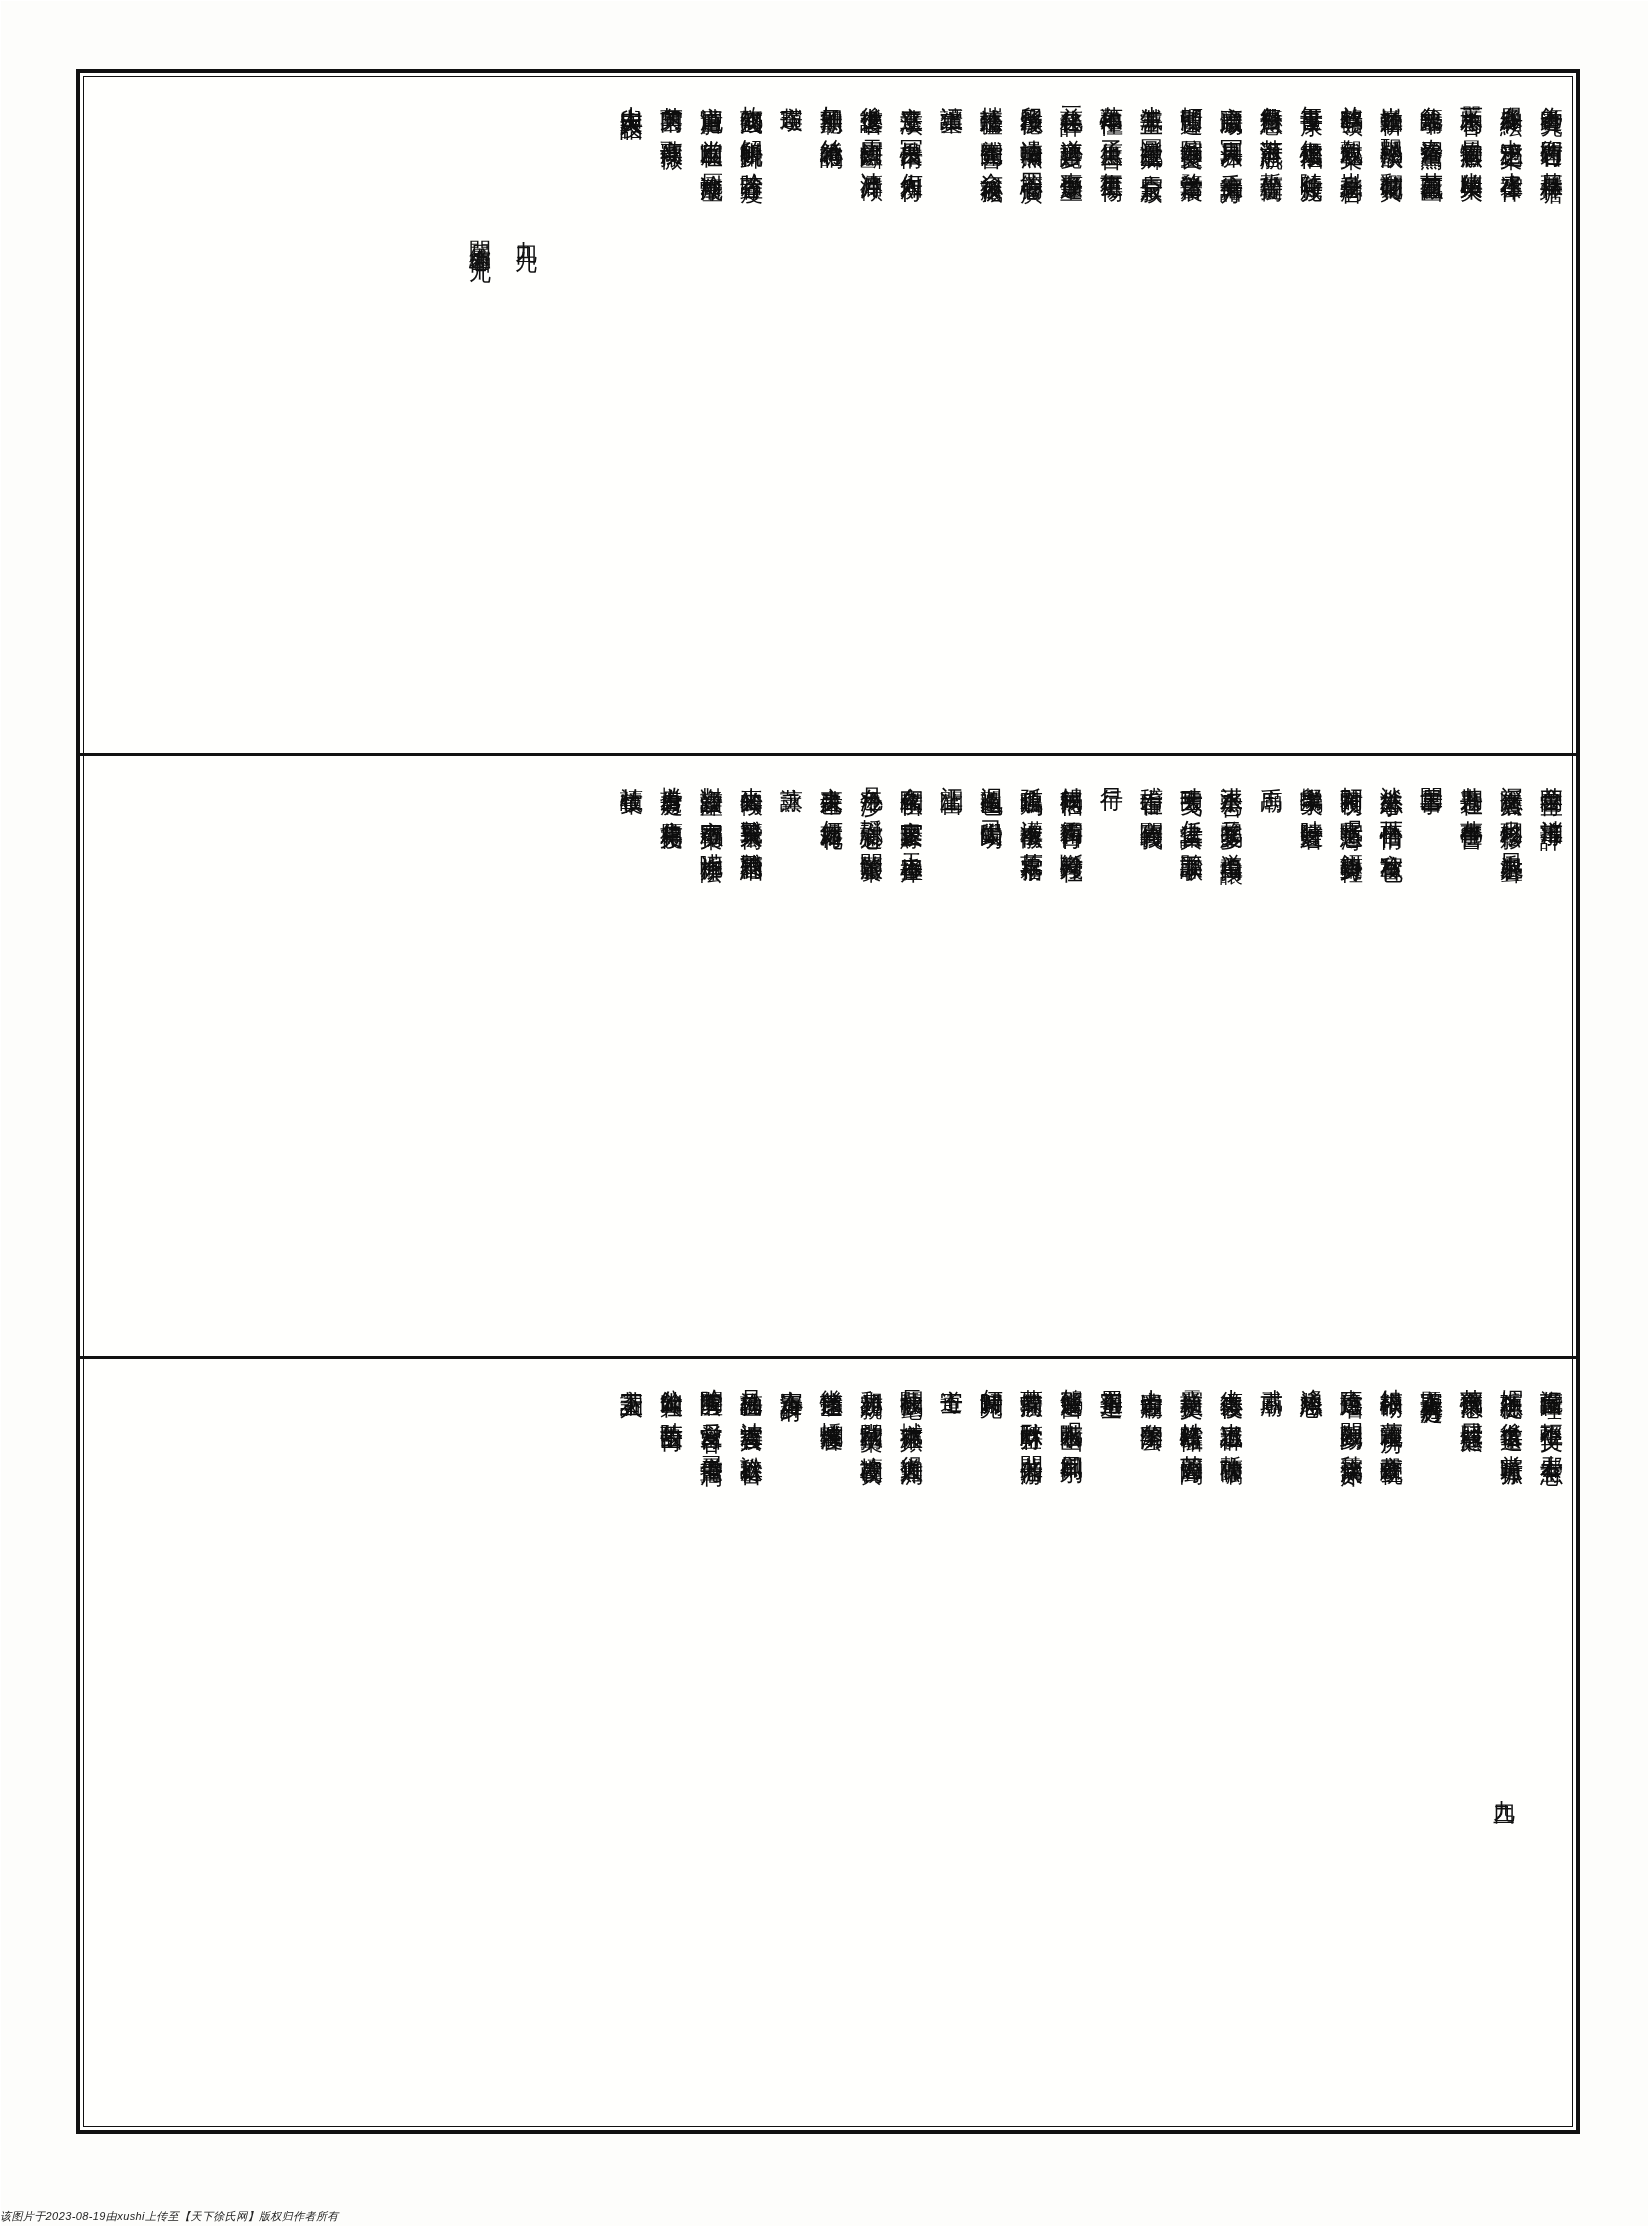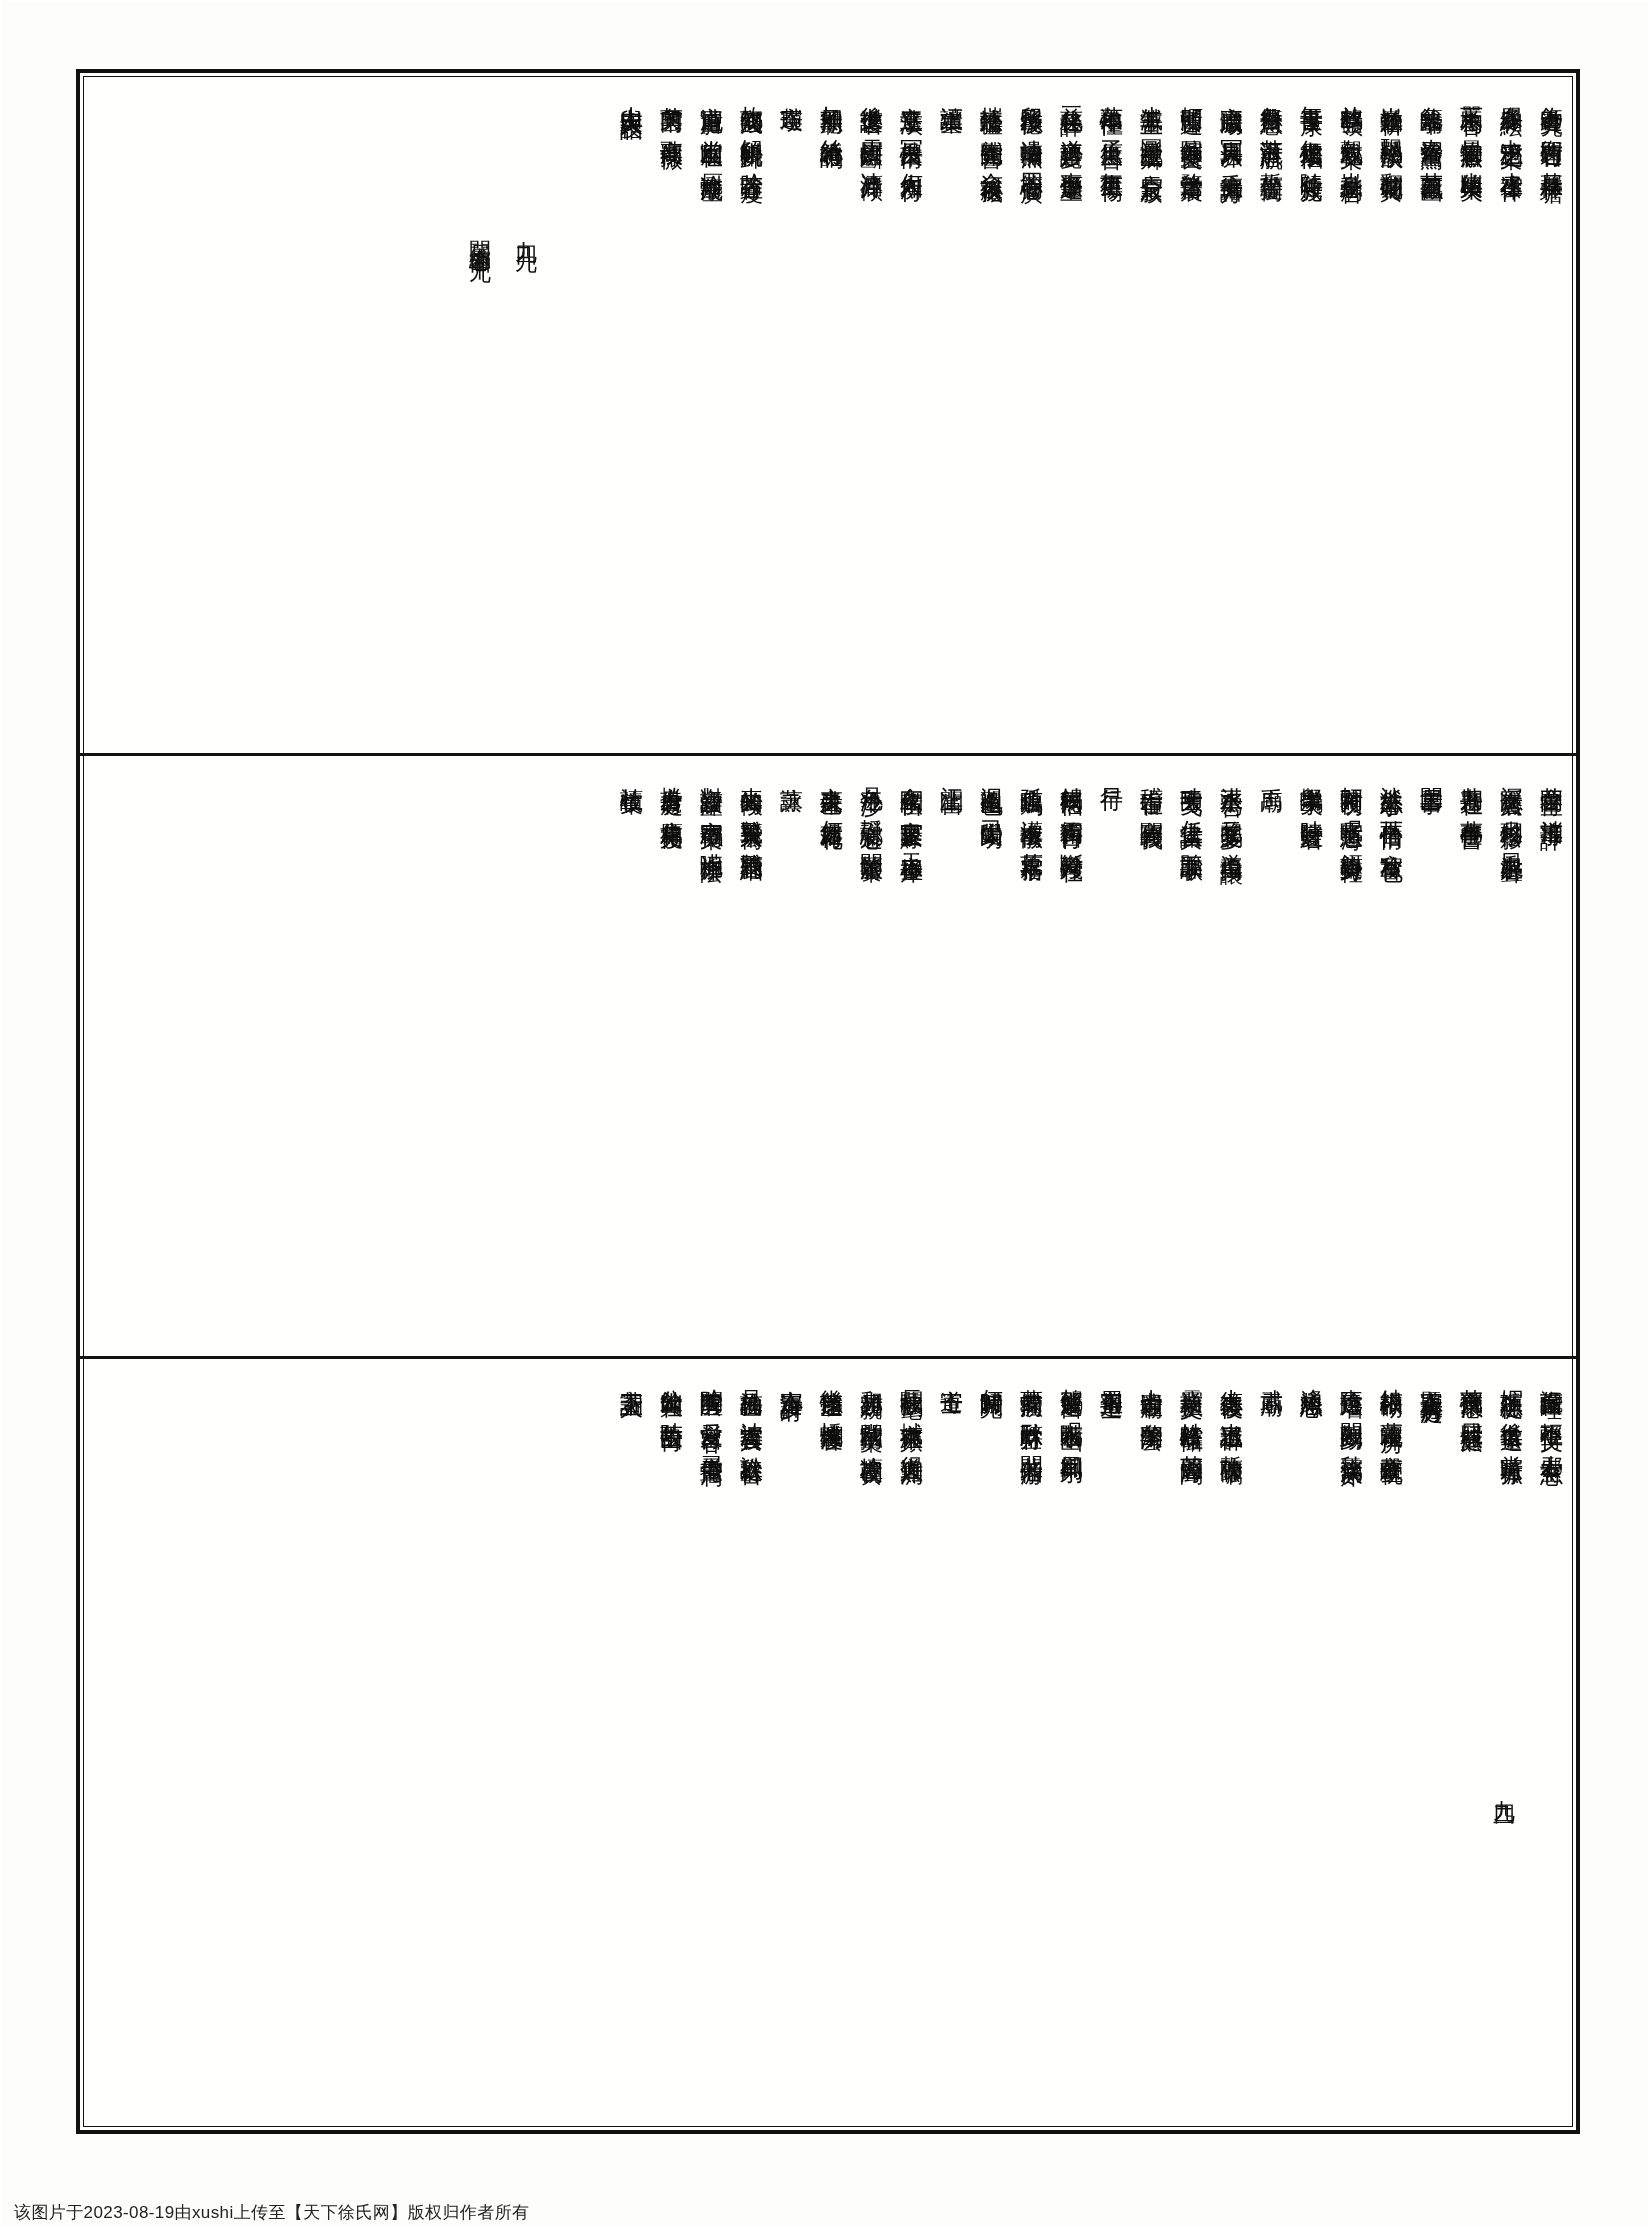--- a/index.html
+++ b/index.html
@@ -19,21 +19,21 @@
   .rule1{top:680px;}
   .rule2{top:1283px;}
 
   
   .cols{position:absolute;top:0;bottom:0;left:0;right:0;display:flex;flex-direction:row-reverse;justify-content:flex-start;align-items:flex-start;padding:8.6px 12px 0 12px;box-sizing:border-box;}
   .col{writing-mode:vertical-rl;text-orientation:upright;font-size:23px;line-height:1.06;letter-spacing:1.7px;color:#0d0d0d;white-space:nowrap;margin-left:0;width:40px;flex:0 0 40px;display:flex;justify-content:flex-start;}
   .pageno-top{position:absolute;right:1035px;top:150px;writing-mode:vertical-rl;text-orientation:upright;font-size:22px;letter-spacing:5.2px;color:#111;}
   .booktitle{position:absolute;right:1081px;top:150px;writing-mode:vertical-rl;text-orientation:upright;font-size:22px;letter-spacing:3.4px;color:#111;}
   .pageno-bot{position:absolute;left:1409px;top:1709px;writing-mode:vertical-rl;text-orientation:upright;font-size:22px;letter-spacing:5.2px;color:#111;}
 
-  .footer{position:absolute;left:14px;bottom:3.4px;font-family:"Liberation Sans",sans-serif;font-size:17px;color:#222;letter-spacing:0.4px;}
+  .footer{position:absolute;left:0;bottom:3.4px;font-family:"Liberation Sans",sans-serif;font-size:11px;color:#222;letter-spacing:0.4px;font-style:italic;}
 
   
   .edge{position:absolute;left:0;top:0;width:1649px;height:2227px;box-shadow:inset 0 0 0 0.9px #fff;pointer-events:none;}
 </style>
 </head>
 <body>
 
 <div class="page">
 
   <div class="frame">

